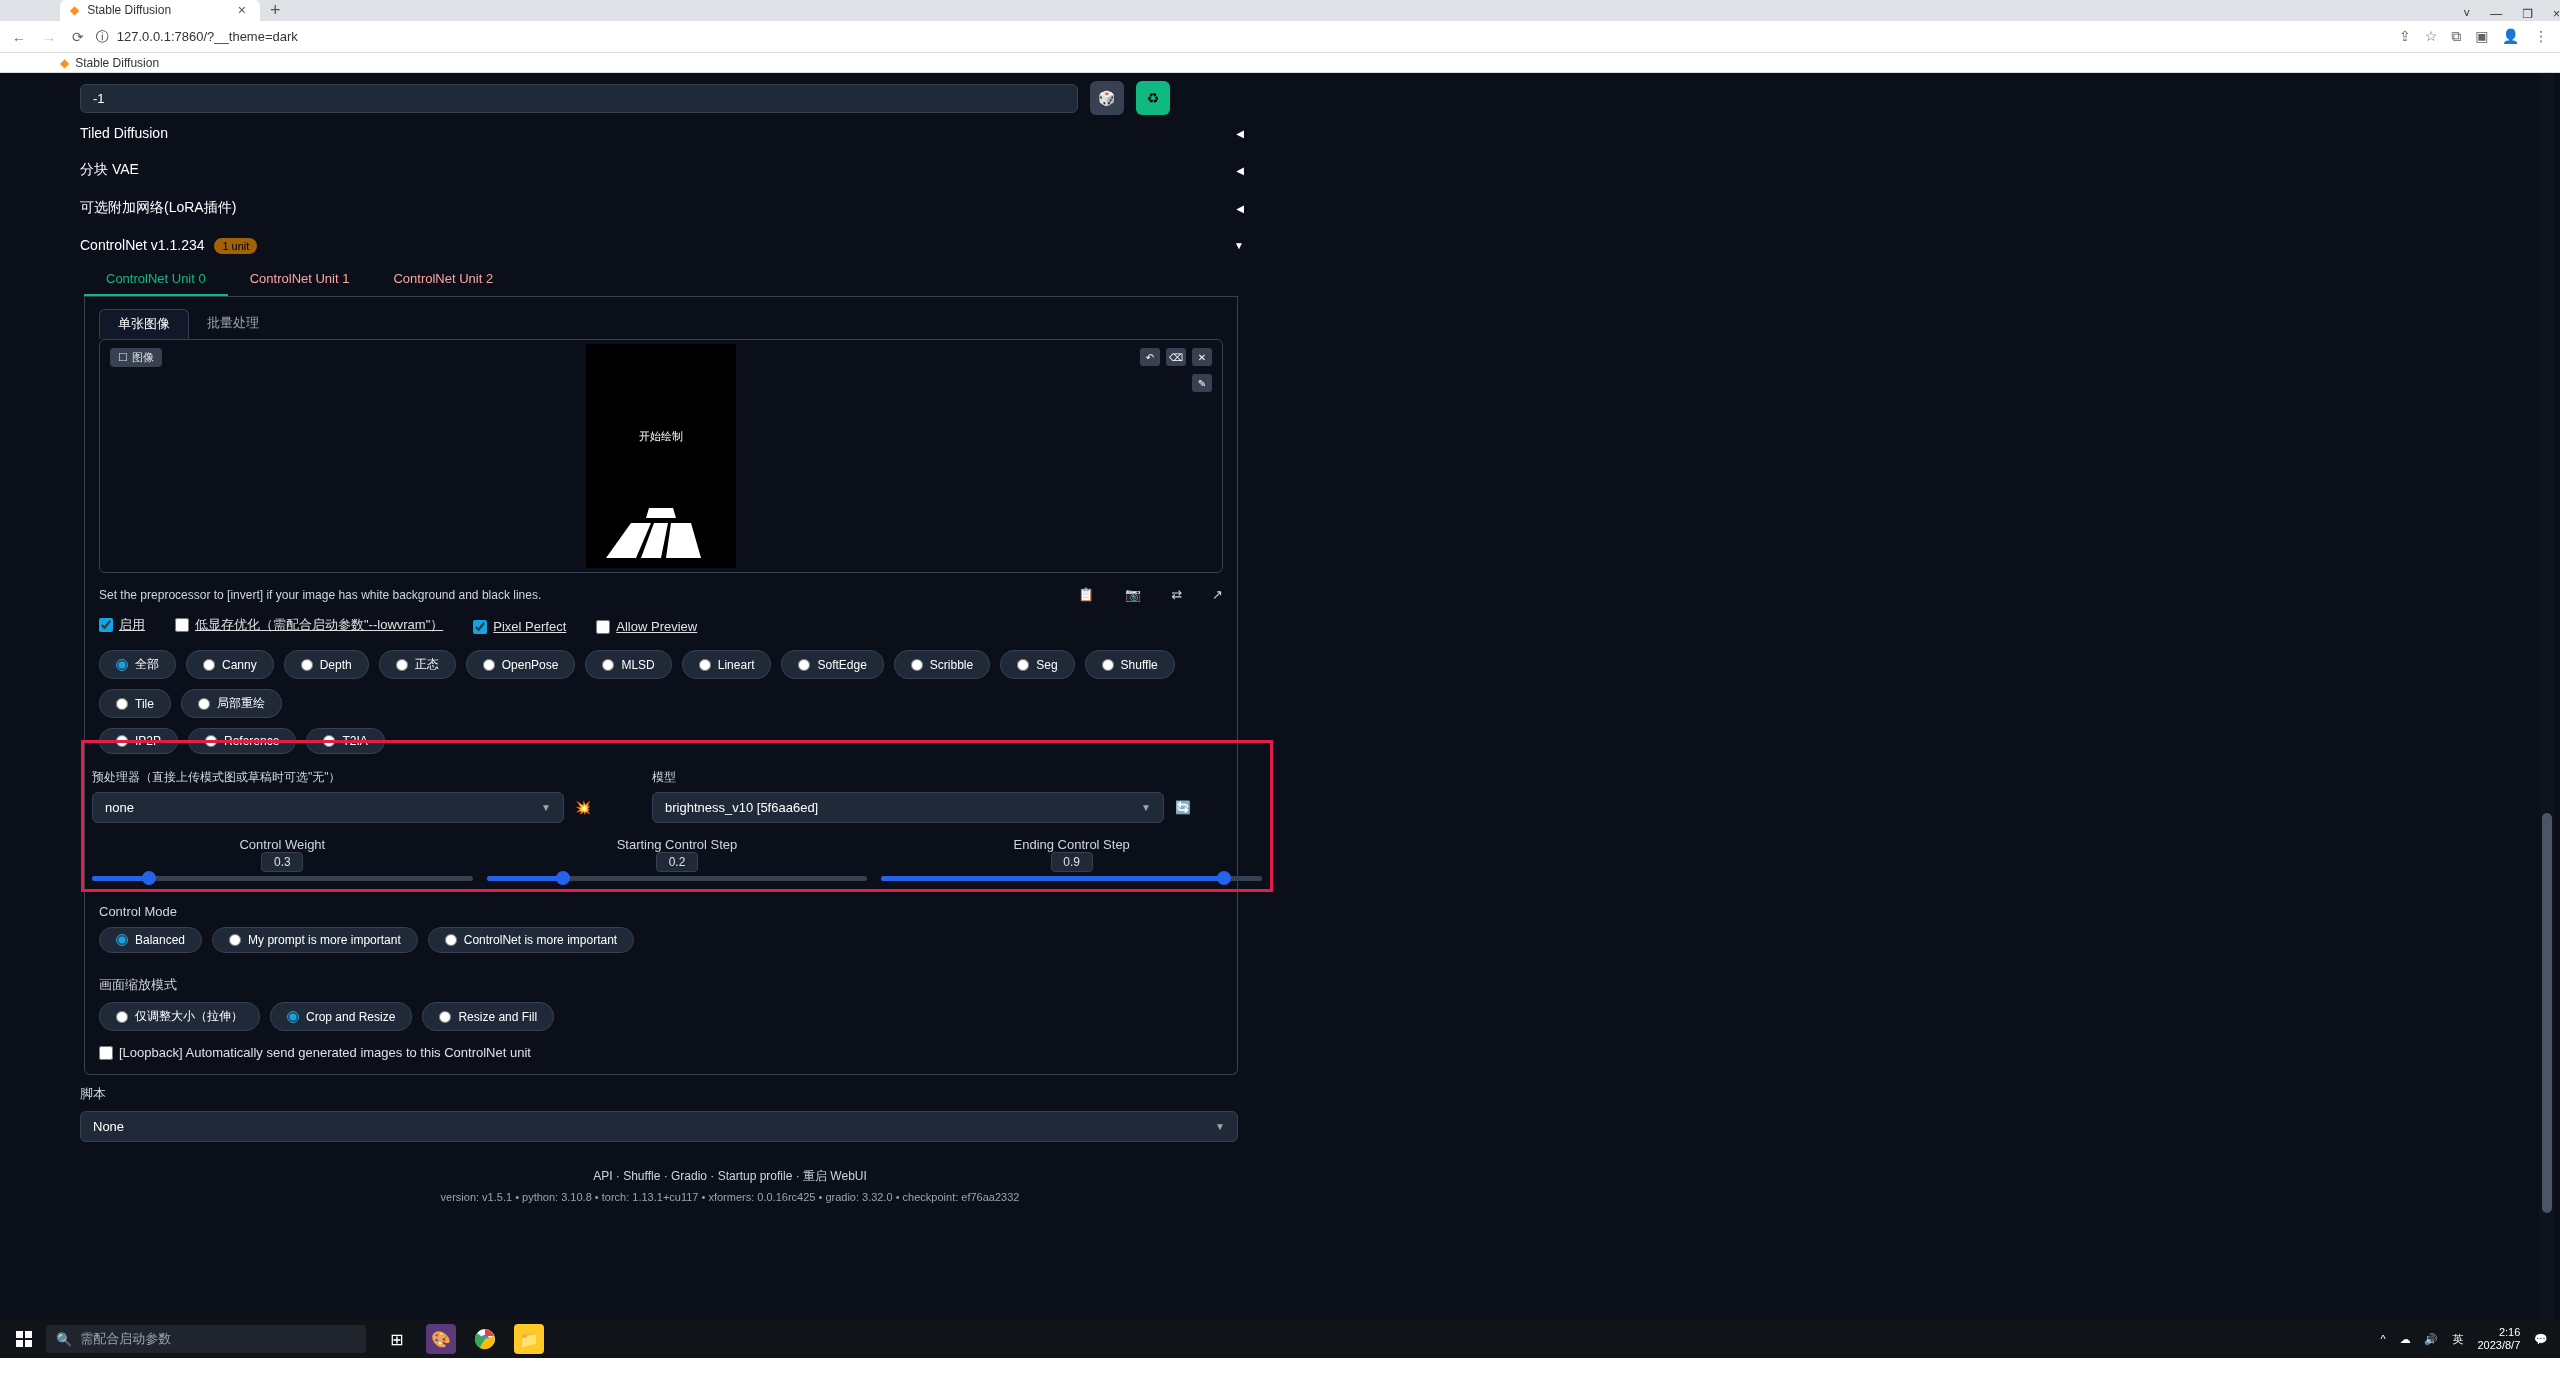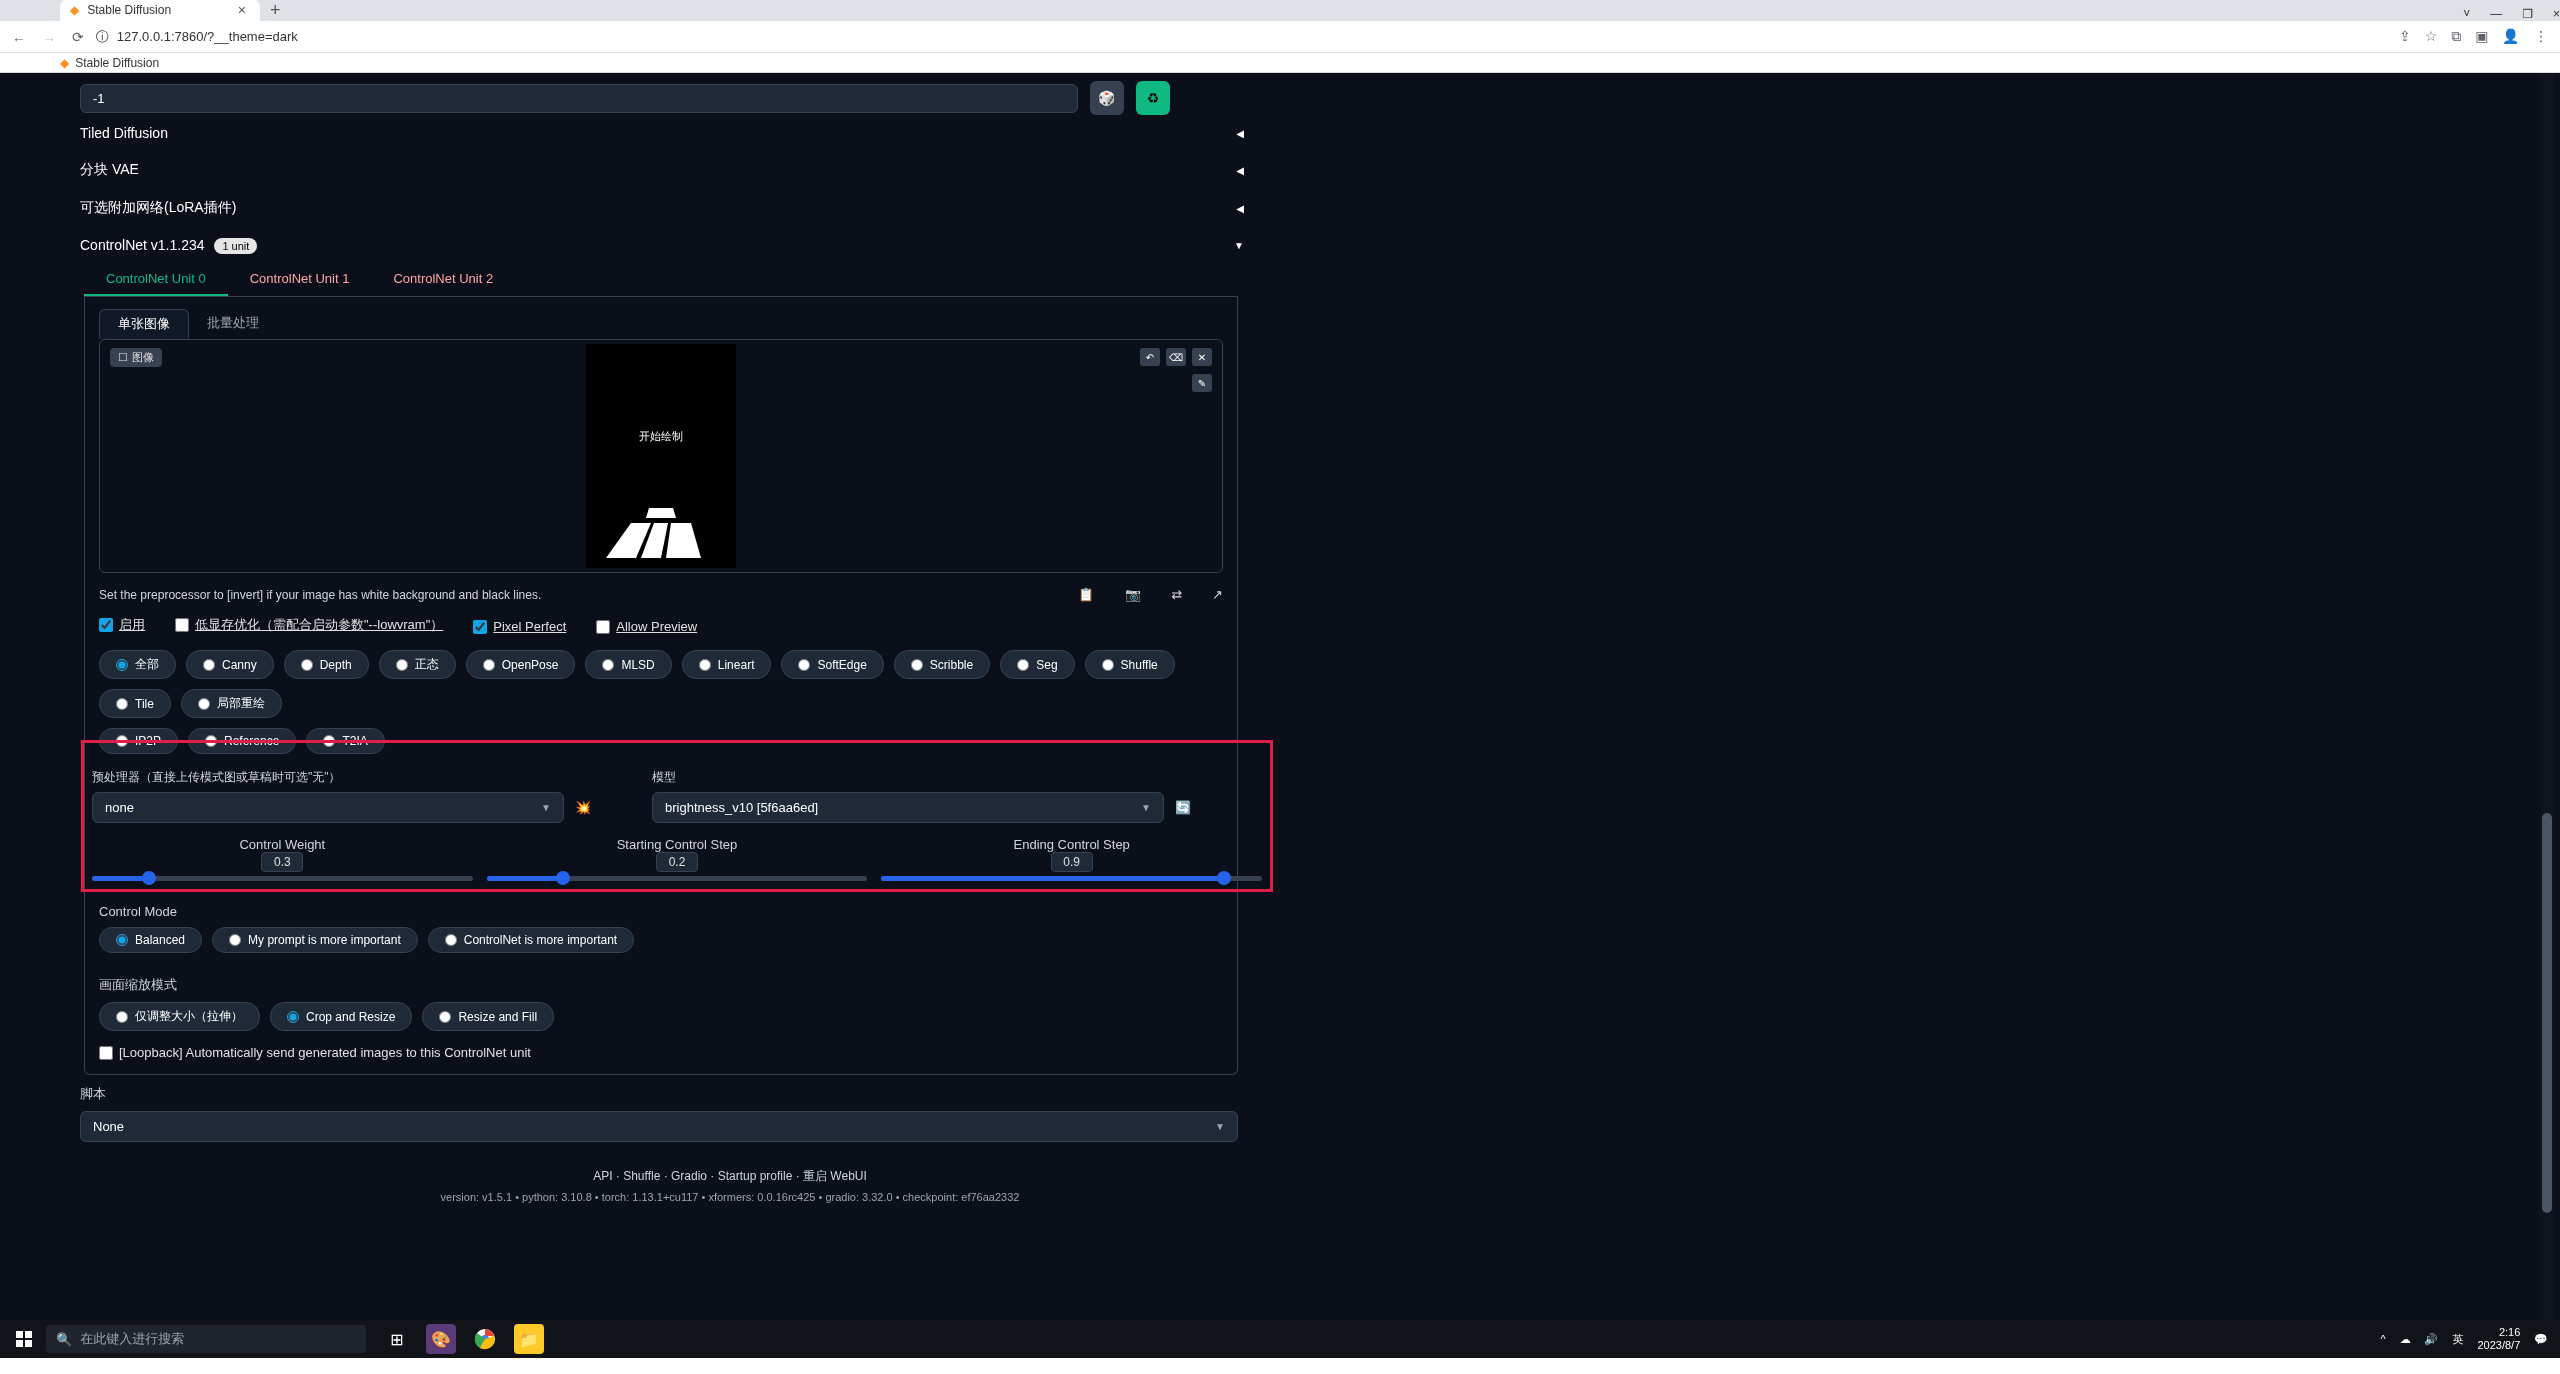--- a/index.html
+++ b/index.html
@@ -20,21 +20,21 @@
 .scroll-content { position: absolute; left: 80px; top: 0; width: 2420px; }
 
 .seed-row { display: flex; align-items: center; gap: 12px; margin-top: 8px; }
 .seed-input { background: #1f2937; border: 1px solid #374151; border-radius: 6px; padding: 6px 12px; color: #fff; width: 998px; font-size: 13px; }
 .icon-btn { width: 34px; height: 34px; border-radius: 6px; display: flex; align-items: center; justify-content: center; font-size: 14px; }
 .icon-btn.gray { background: #374151; color: #fff; }
 .icon-btn.green { background: #10b981; color: #000; }
 
 .accordion-row { display: flex; justify-content: space-between; align-items: center; padding: 10px 0; font-size: 14px; color: #fff; width: 1164px; }
 .accordion-row .arrow { font-size: 10px; }
-.badge { background: #e5e5e5; color: #000; font-size: 11px; padding: 2px 8px; border-radius: 8px; margin-left: 6px; }
+.badge { background: #a16207; color: #000; font-size: 11px; padding: 2px 8px; border-radius: 8px; margin-left: 6px; }
 
 .cn-tabs { display: flex; border-bottom: 1px solid #374151; width: 1154px; margin-left: 4px; }
 .cn-tab { padding: 8px 22px; font-size: 13px; color: #fca5a5; cursor: pointer; }
 .cn-tab.active { color: #10b981; border-bottom: 2px solid #10b981; }
 
 .cn-body { border: 1px solid #374151; border-radius: 0 0 6px 6px; width: 1154px; margin-left: 4px; padding: 10px 14px; border-top: none; }
 
 .inner-tabs { display: flex; gap: 0; margin: 2px 0 0 0; }
 .inner-tab { padding: 5px 18px; font-size: 13px; color: #fff; border: 1px solid #374151; border-radius: 6px 6px 0 0; cursor: pointer; }
 .inner-tab.active { background: #111827; border-bottom: 1px solid #111827; }
@@ -407,21 +407,21 @@
   <div class="start-btn">
     <svg width="16" height="16" viewBox="0 0 16 16">
         <rect x="0" y="0" width="7" height="7" fill="#fff"></rect>
         <rect x="9" y="0" width="7" height="7" fill="#fff"></rect>
         <rect x="0" y="9" width="7" height="7" fill="#fff"></rect>
         <rect x="9" y="9" width="7" height="7" fill="#fff"></rect>
       </svg>
   </div>
   <div class="search-box">
     <span>🔍</span>
-    <span>在此键入进行搜索</span>
+    <span>需配合启动参数</span>
   </div>
   <div class="task-icons">
     <div class="task-icon">⊞</div>
     <div class="task-icon" style="background:#5b3a7a">🎨</div>
     <div class="task-icon">
         <svg width="22" height="22" viewBox="0 0 22 22">
           <circle cx="11" cy="11" r="10" fill="#fff"></circle>
           <circle cx="11" cy="11" r="4" fill="#4285f4"></circle>
           <path d="M11 1 A10 10 0 0 1 20 8 L11 8 Z" fill="#ea4335"></path>
           <path d="M3 5 L11 11 L6 20 A10 10 0 0 1 3 5" fill="#34a853"></path>

